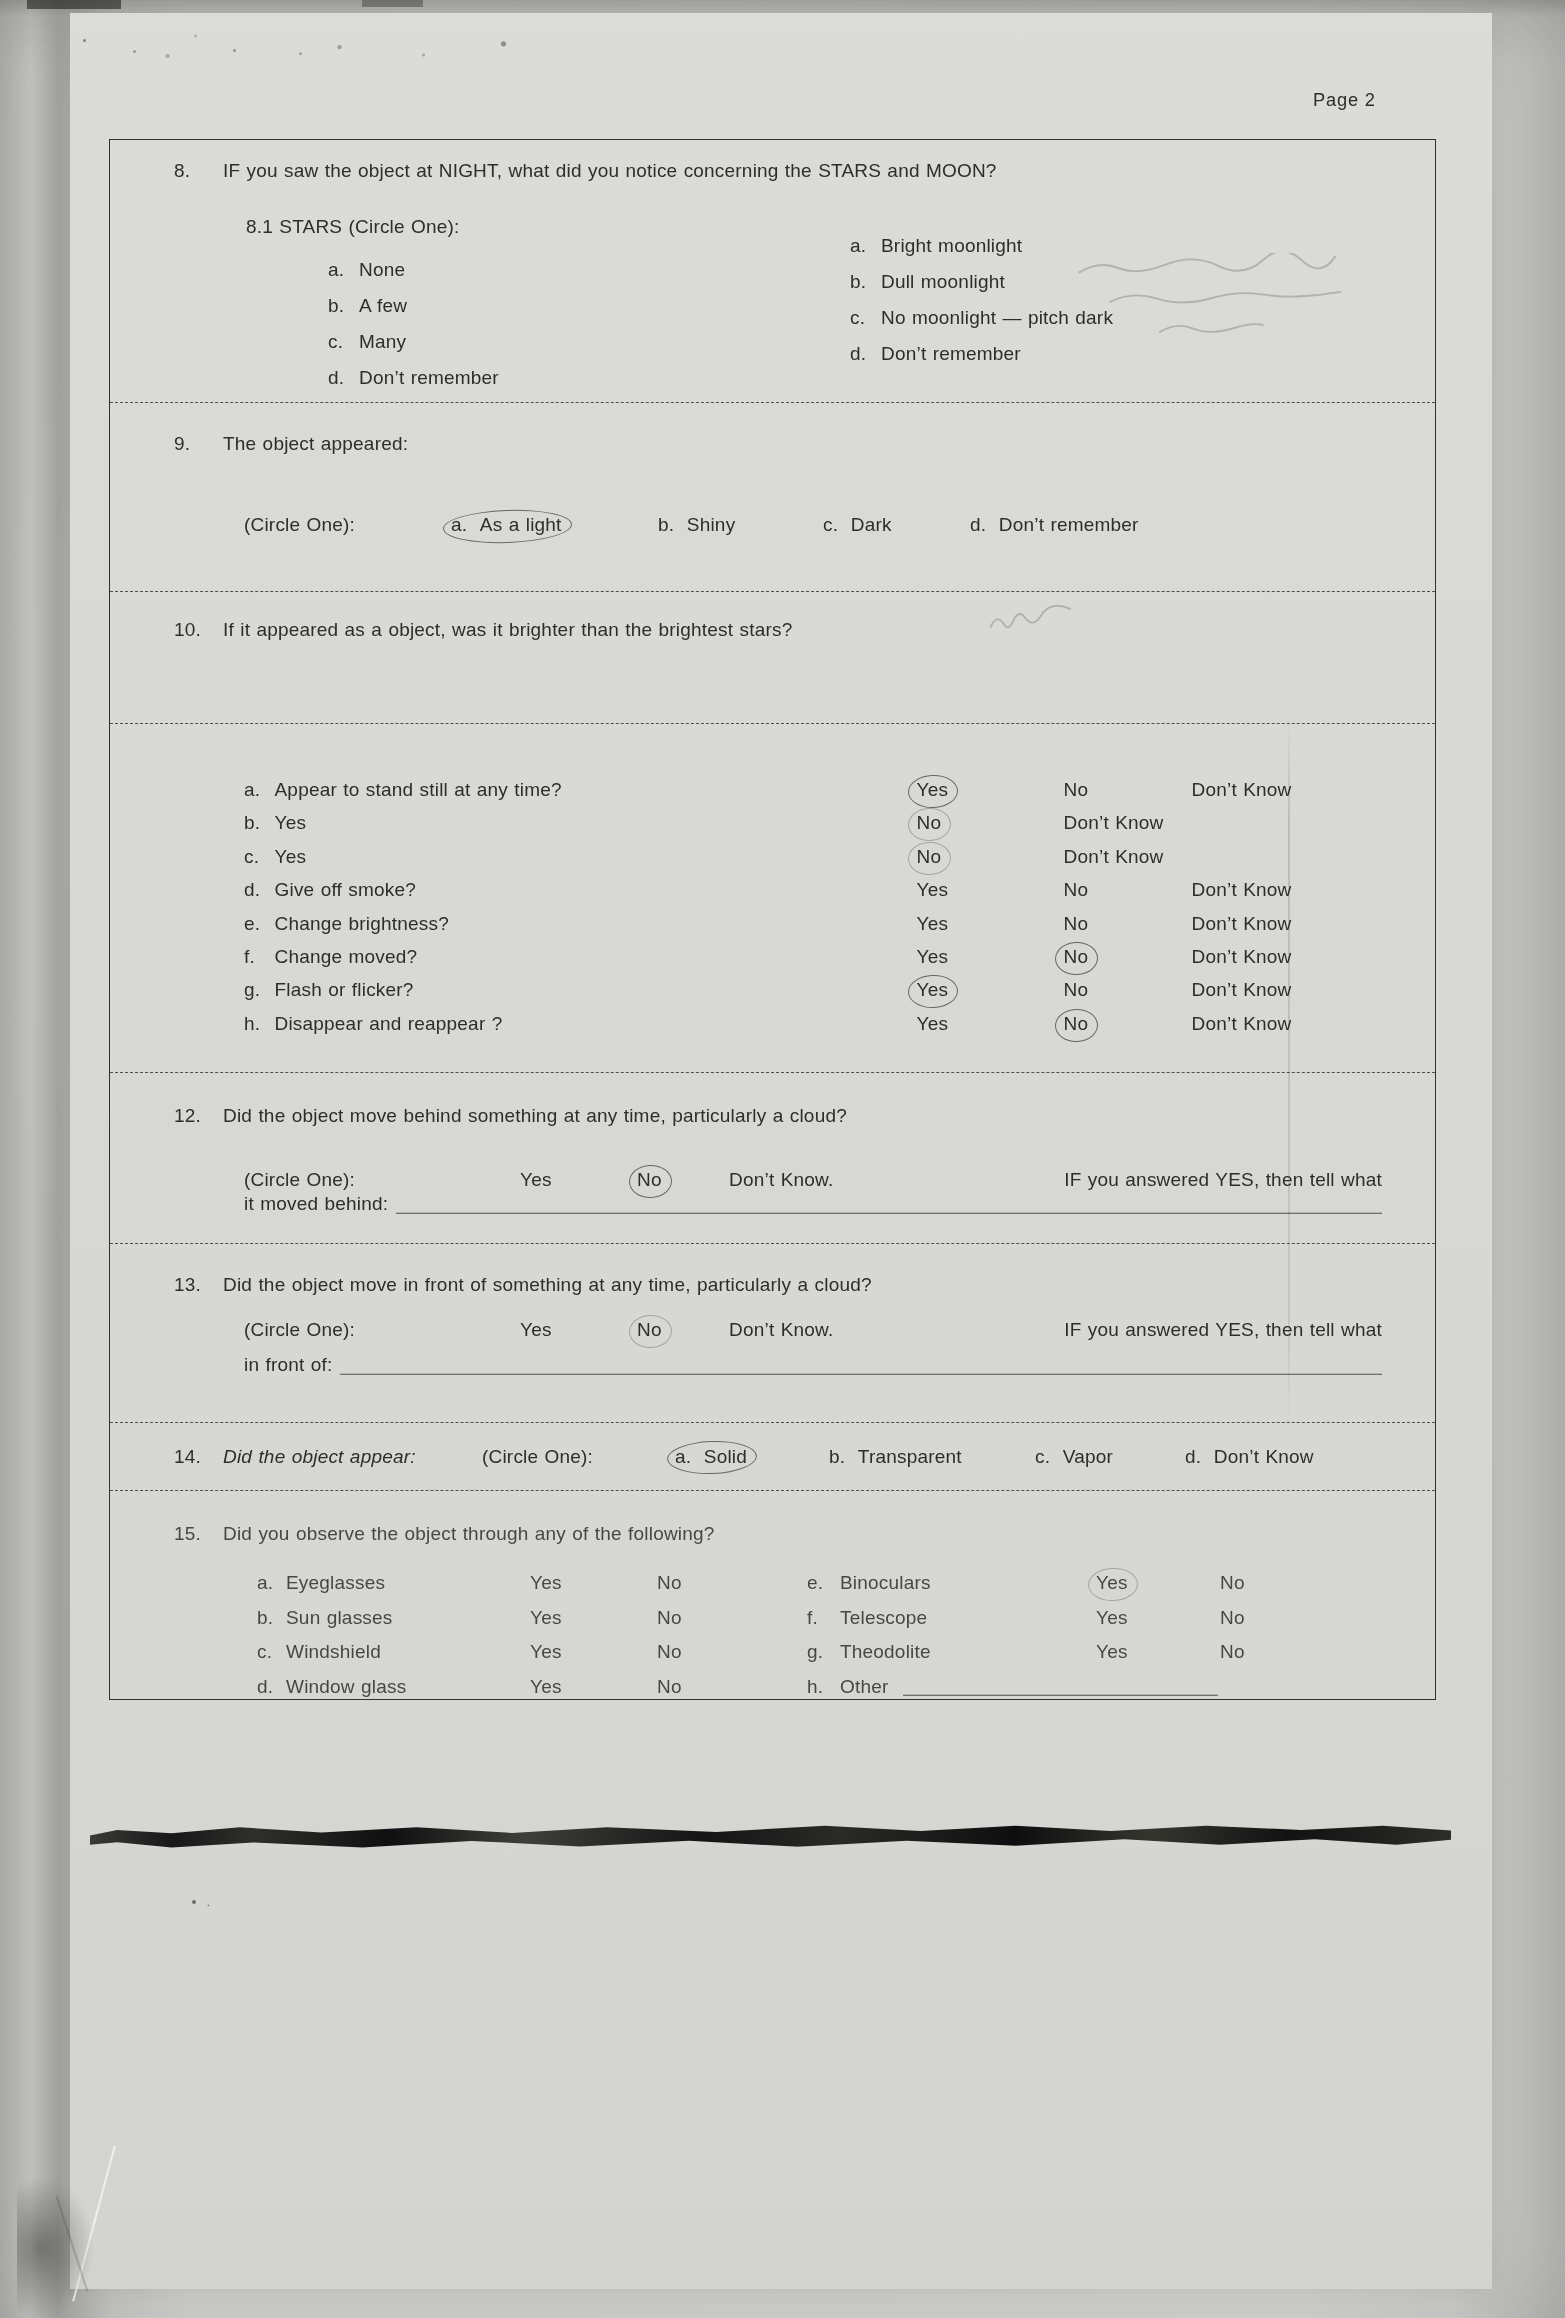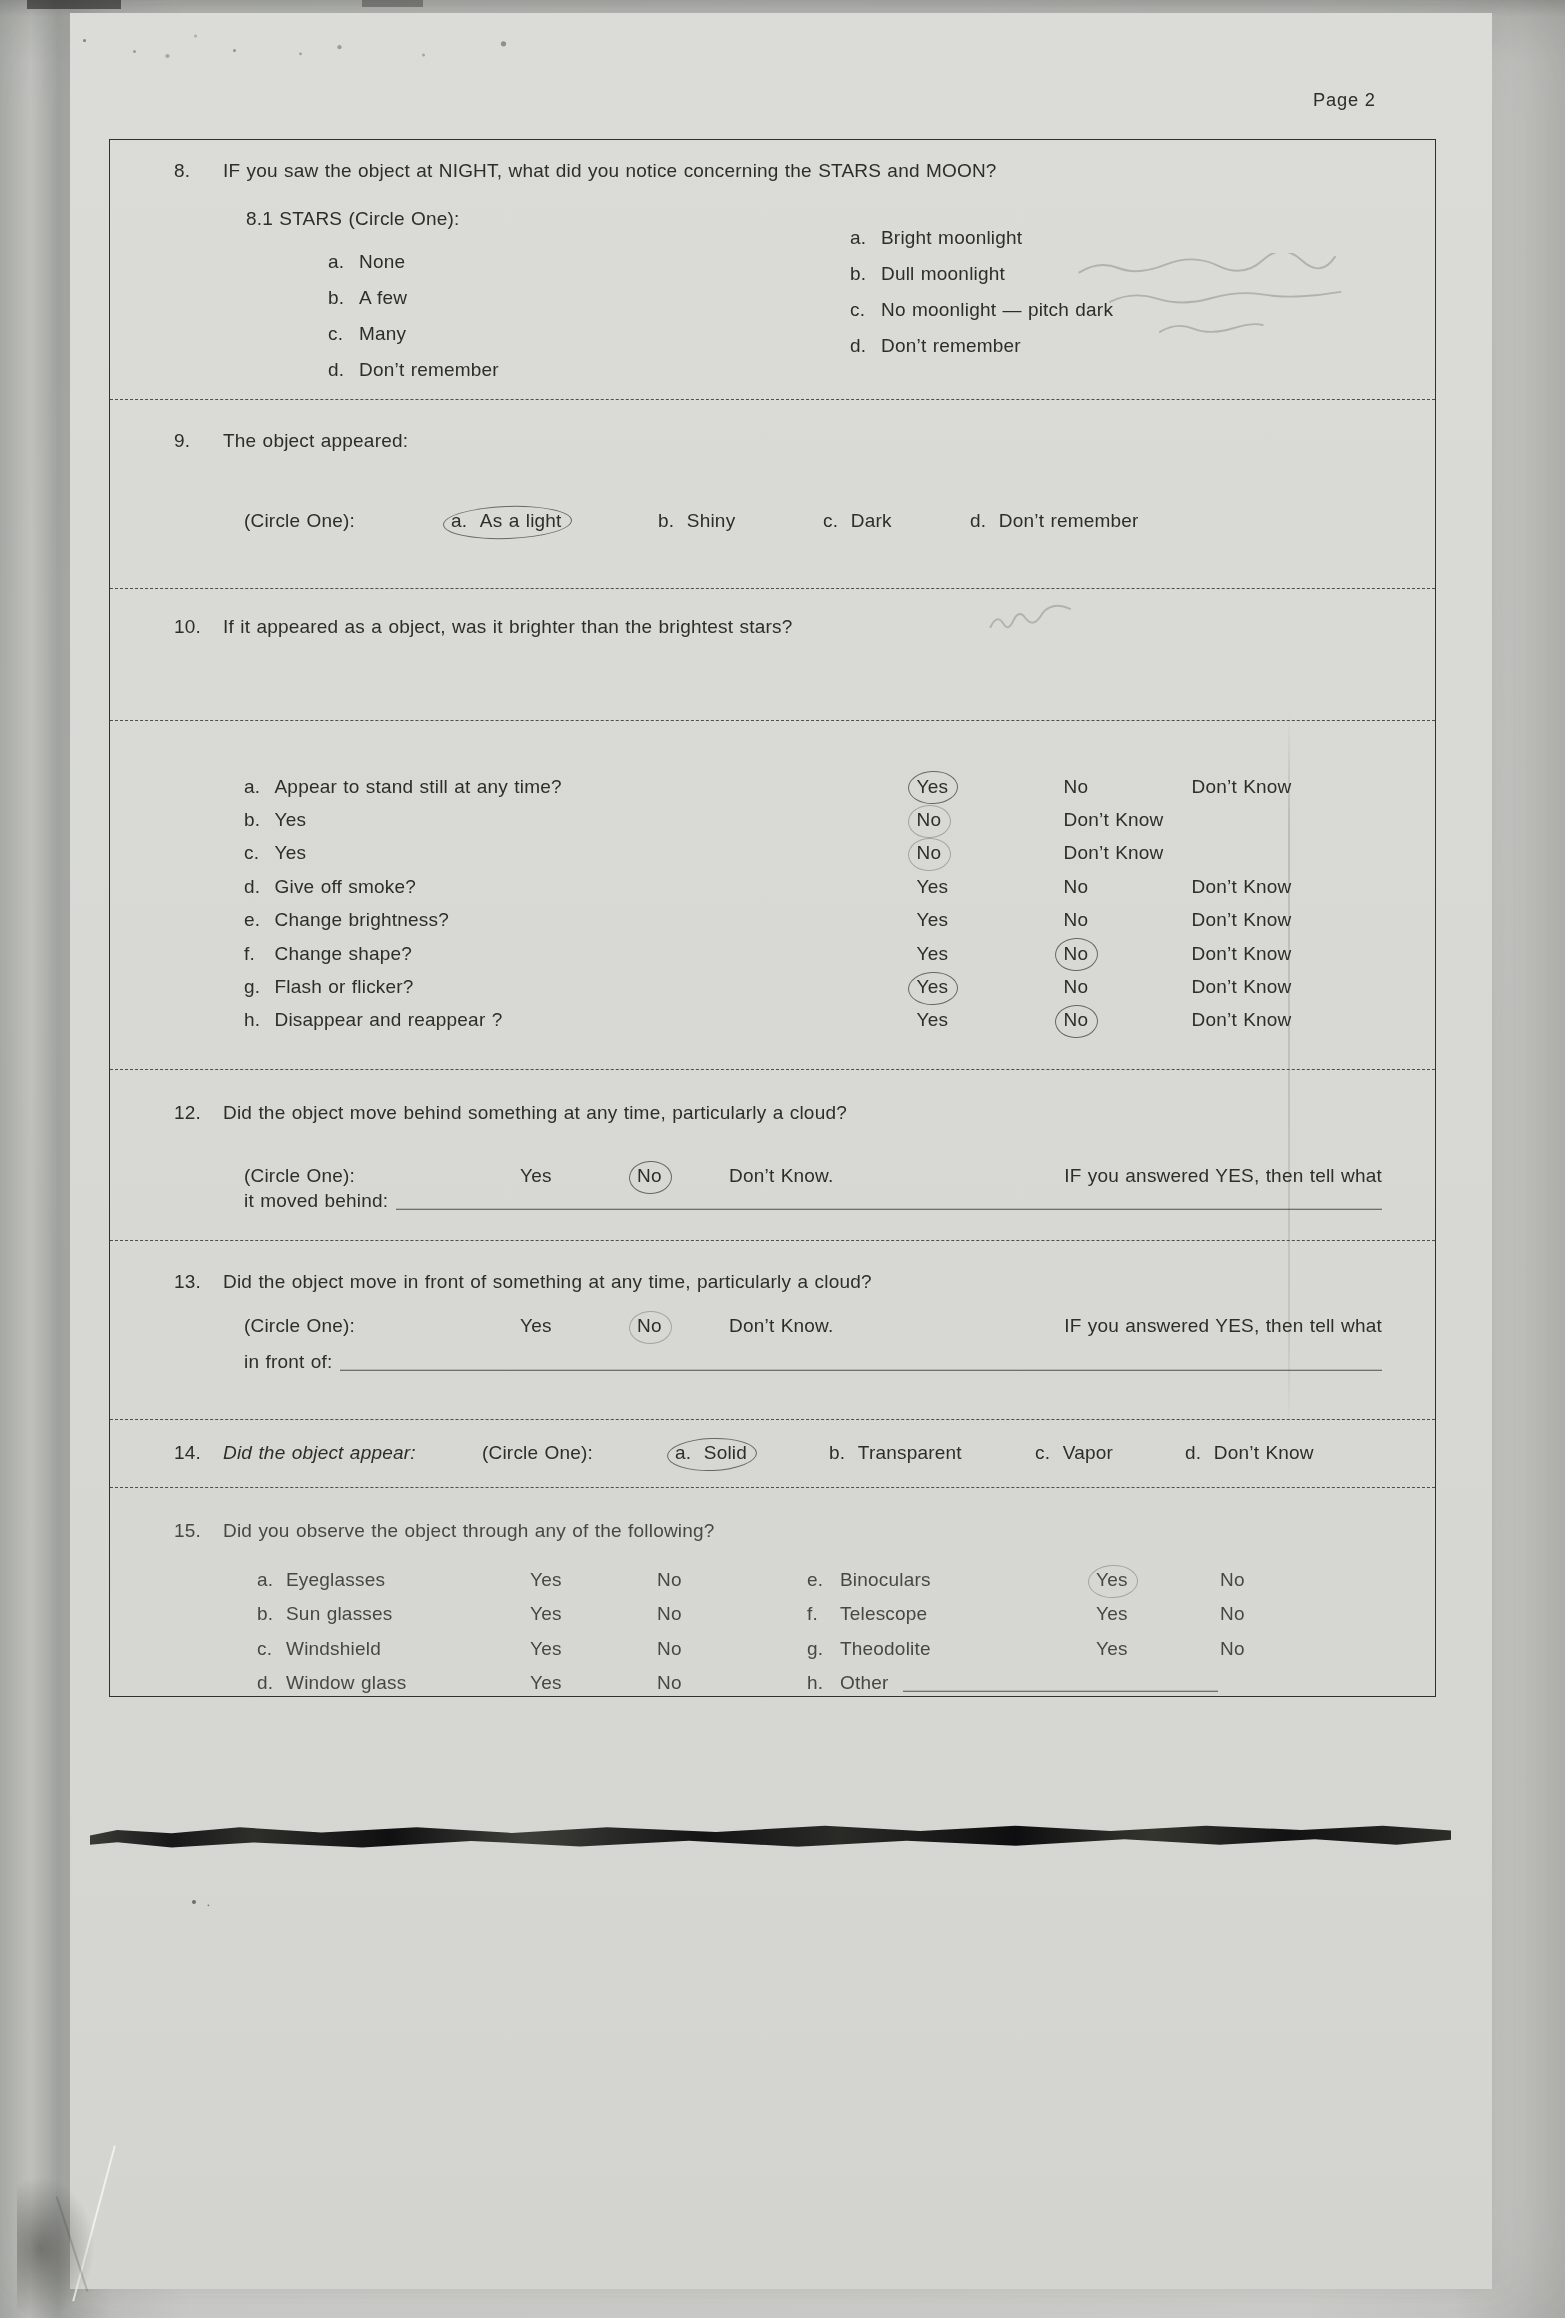--- a/index.html
+++ b/index.html
@@ -42,21 +42,21 @@
   .sec-q12 { min-height:171px; padding-top:31px; }
   .sec-q13 { min-height:179px; padding-top:29px; }
   .sec-q14 { min-height:68px; padding-top:0; display:flex; align-items:center; }
   .sec-q15 { min-height:208px; padding-top:31px; color:rgba(46,46,41,.85); }
 
   .qline { display:flex; }
   .qnum  { flex:none; width:49px; }
   .qtext { flex:1; }
 
   
-  .q8-cols { display:flex; margin-top:24px; }
+  .q8-cols { display:flex; margin-top:32px; }
   .q8-col-left  { width:532px; padding-left:72px; }
   .q8-col-right { flex:1; padding-left:72px; }
   .q8-col-left  .opts { margin-top:18.3px; padding-left:82px; }
   .q8-col-right .opts { margin-top:18.3px; padding-left:72px; }
   .opt { display:flex; margin-bottom:11.7px; }
   .okey { flex:none; width:31px; }
 
   
   .cw { position:relative; display:inline-block; }
   .cw.circled::before {
@@ -260,21 +260,21 @@
         <div class="q11-row">
           <span>e.</span>
           <span>Change brightness?</span>
           <span><span class="cw">Yes</span></span>
           <span><span class="cw">No</span></span>
           <span>Don’t Know</span>
         </div>
 
         <div class="q11-row">
           <span>f.</span>
-          <span>Change shape?</span>
+          <span>Change moved?</span>
           <span><span class="cw">Yes</span></span>
           <span><span class="cw circled">No</span></span>
           <span>Don’t Know</span>
         </div>
 
         <div class="q11-row">
           <span>g.</span>
           <span>Flash or flicker?</span>
           <span><span class="cw circled">Yes</span></span>
           <span><span class="cw">No</span></span>

